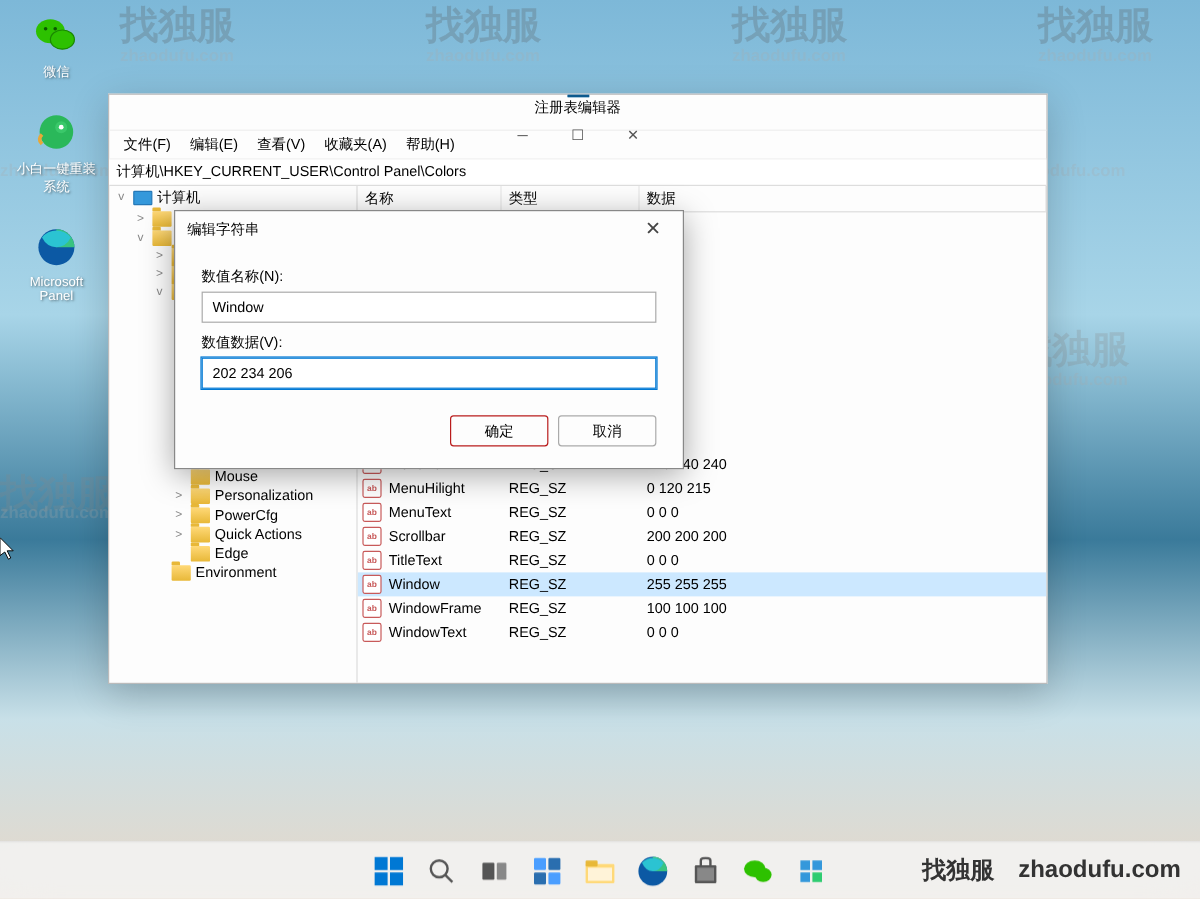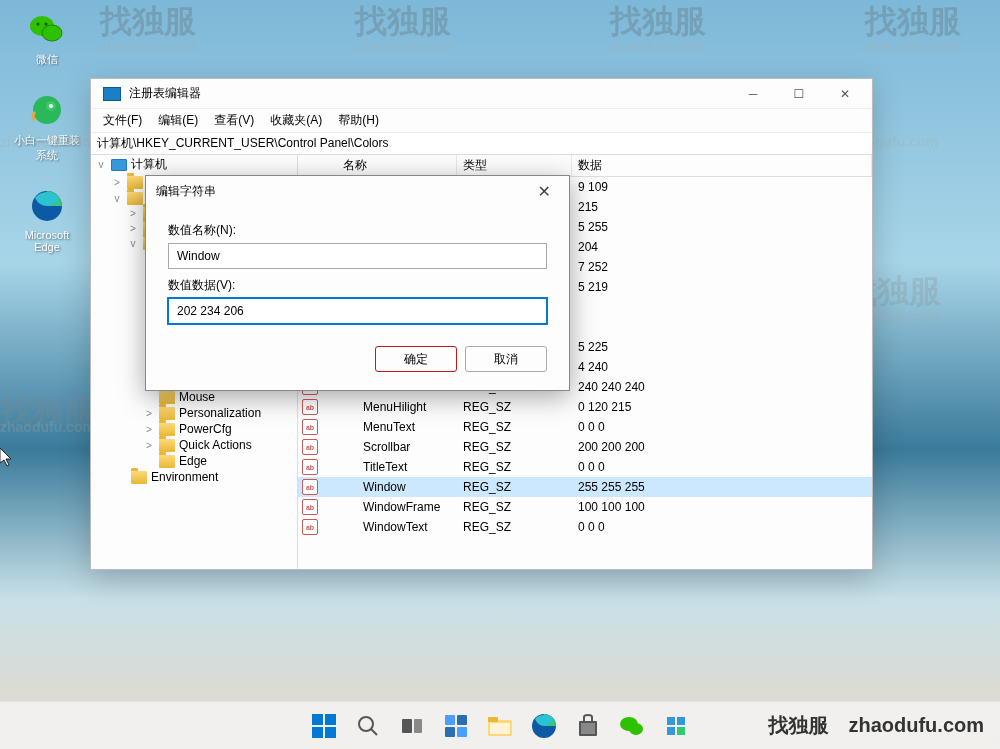--- a/index.html
+++ b/index.html
@@ -11,21 +11,21 @@
     .watermark-en { font-size: 14px; color: #aaa; margin-top: -6px; }
     
     
     .desktop-icons { position: absolute; left: 12px; top: 8px; width: 70px; }
     .desktop-icon { display: flex; flex-direction: column; align-items: center; margin-bottom: 22px; cursor: pointer; }
     .desktop-icon .icon-box { width: 42px; height: 42px; display: flex; align-items: center; justify-content: center; }
     .desktop-icon .label { color: white; font-size: 11px; text-align: center; margin-top: 2px; text-shadow: 1px 1px 2px rgba(0,0,0,0.5); }
     
     
     .regedit { position: absolute; left: 90px; top: 78px; width: 783px; height: 492px; background: #fdfdfd; border: 1px solid #bbb; box-shadow: 0 8px 30px rgba(0,0,0,0.2); }
-    .titlebar { height: 30px; display: flex; align-items: center; padding: 0 4px; border-bottom: 1px solid #eee; }
+    .titlebar { height: 30px; display: flex; align-items: center; padding: 0 4px; border-bottom: 1px solid #eee; flex-direction: column; }
     .titlebar .app-icon { width: 18px; height: 14px; background: #1a7fc4; margin: 0 8px; border: 1px solid #0d5a8e; }
     .titlebar .title { font-size: 12px; color: #000; flex: 1; }
     .ctrl-buttons { display: flex; }
     .ctrl-btn { width: 46px; height: 30px; display: flex; align-items: center; justify-content: center; cursor: pointer; font-size: 12px; color: #555; }
     
     .menubar { height: 24px; display: flex; padding: 0 4px; font-size: 12px; border-bottom: 1px solid #eee; }
     .menubar .menu-item { padding: 3px 8px; cursor: pointer; }
     
     .addressbar { height: 22px; padding: 2px 6px; font-size: 12px; background: #fff; border-bottom: 1px solid #ddd; }
     
@@ -34,21 +34,21 @@
     .list-panel { flex: 1; overflow: hidden; font-size: 12px; }
     
     .tree-node { display: flex; align-items: center; padding: 1px 4px; cursor: pointer; white-space: nowrap; }
     .tree-expander { width: 12px; font-size: 10px; color: #888; display: inline-block; text-align: center; }
     .folder-icon { width: 16px; height: 13px; background: linear-gradient(180deg, #ffd978 0%, #e8b838 100%); border-radius: 1px; margin: 0 4px; display: inline-block; position: relative; }
     .folder-icon::before { content: ""; position: absolute; top: -3px; left: 0; width: 7px; height: 3px; background: #e8b838; border-radius: 1px 1px 0 0; }
     .computer-icon { width: 16px; height: 12px; background: #3498db; border: 1px solid #2478b8; border-radius: 1px; margin: 0 4px; display: inline-block; }
     
     .list-header { display: flex; height: 22px; border-bottom: 1px solid #ddd; font-size: 12px; align-items: center; }
     .list-header .col { padding: 2px 6px; border-right: 1px solid #e8e8e8; }
-    .col-name { width: 120px; margin-left: 39px; }
+    .col-name { width: 120px; }
     .col-type { width: 115px; }
     .col-data { flex: 1; }
     
     .list-row { display: flex; height: 20px; align-items: center; font-size: 12px; cursor: pointer; }
     .list-row.selected { background: #cce8ff; }
     .value-icon { width: 16px; height: 16px; background: #fff; border: 1px solid #c85a5a; margin: 0 4px; display: inline-flex; align-items: center; justify-content: center; font-size: 7px; color: #c85a5a; font-weight: bold; border-radius: 2px; }
     .list-row .col { padding: 1px 2px; }
     
     
     .edit-dialog { position: absolute; left: 145px; top: 175px; width: 425px; background: #fdfdfd; border: 1px solid #888; box-shadow: 0 6px 25px rgba(0,0,0,0.35); z-index: 10; }
@@ -130,21 +130,21 @@
     <div class="label">小白一键重装系统</div>
   </div>
   <div class="desktop-icon">
     <div class="icon-box">
         <svg width="40" height="36">
           <circle cx="20" cy="18" r="15" fill="#0c59a4"></circle>
           <path d="M 20 3 A 15 15 0 0 1 35 18 L 20 18 Z" fill="#39c481"></path>
           <path d="M 8 10 A 15 15 0 0 1 32 10 Q 28 18 20 18 Q 12 18 8 10" fill="#2bc3d2"></path>
         </svg>
       </div>
-    <div class="label">Microsoft Edge</div>
+    <div class="label">Microsoft Panel</div>
   </div>
 </div>
 
 <div class="regedit">
   <div class="titlebar">
     <div class="app-icon"></div>
     <div class="title">注册表编辑器</div>
     <div class="ctrl-buttons">
       <div class="ctrl-btn">─</div>
       <div class="ctrl-btn">☐</div>
@@ -255,21 +255,21 @@
           <div class="tree-node" style="padding-left: 52px;">
             <span class="tree-expander">&gt;</span>
             <span class="folder-icon"></span>
             <span>Quick Actions</span>
           </div>
           <div class="tree-node" style="padding-left: 52px;">
             <span class="tree-expander"></span>
             <span class="folder-icon"></span>
             <span>Edge</span>
           </div>
-          <div class="tree-node" style="padding-left: 24px;">
+          <div class="tree-node" style="padding-left: 36px;">
             <span class="tree-expander"></span>
             <span class="folder-icon"></span>
             <span>Environment</span>
           </div>
         </div>
     </div>
     <div class="list-panel">
       <div class="list-header">
         <div class="col col-name">名称</div>
         <div class="col col-type">类型</div>

